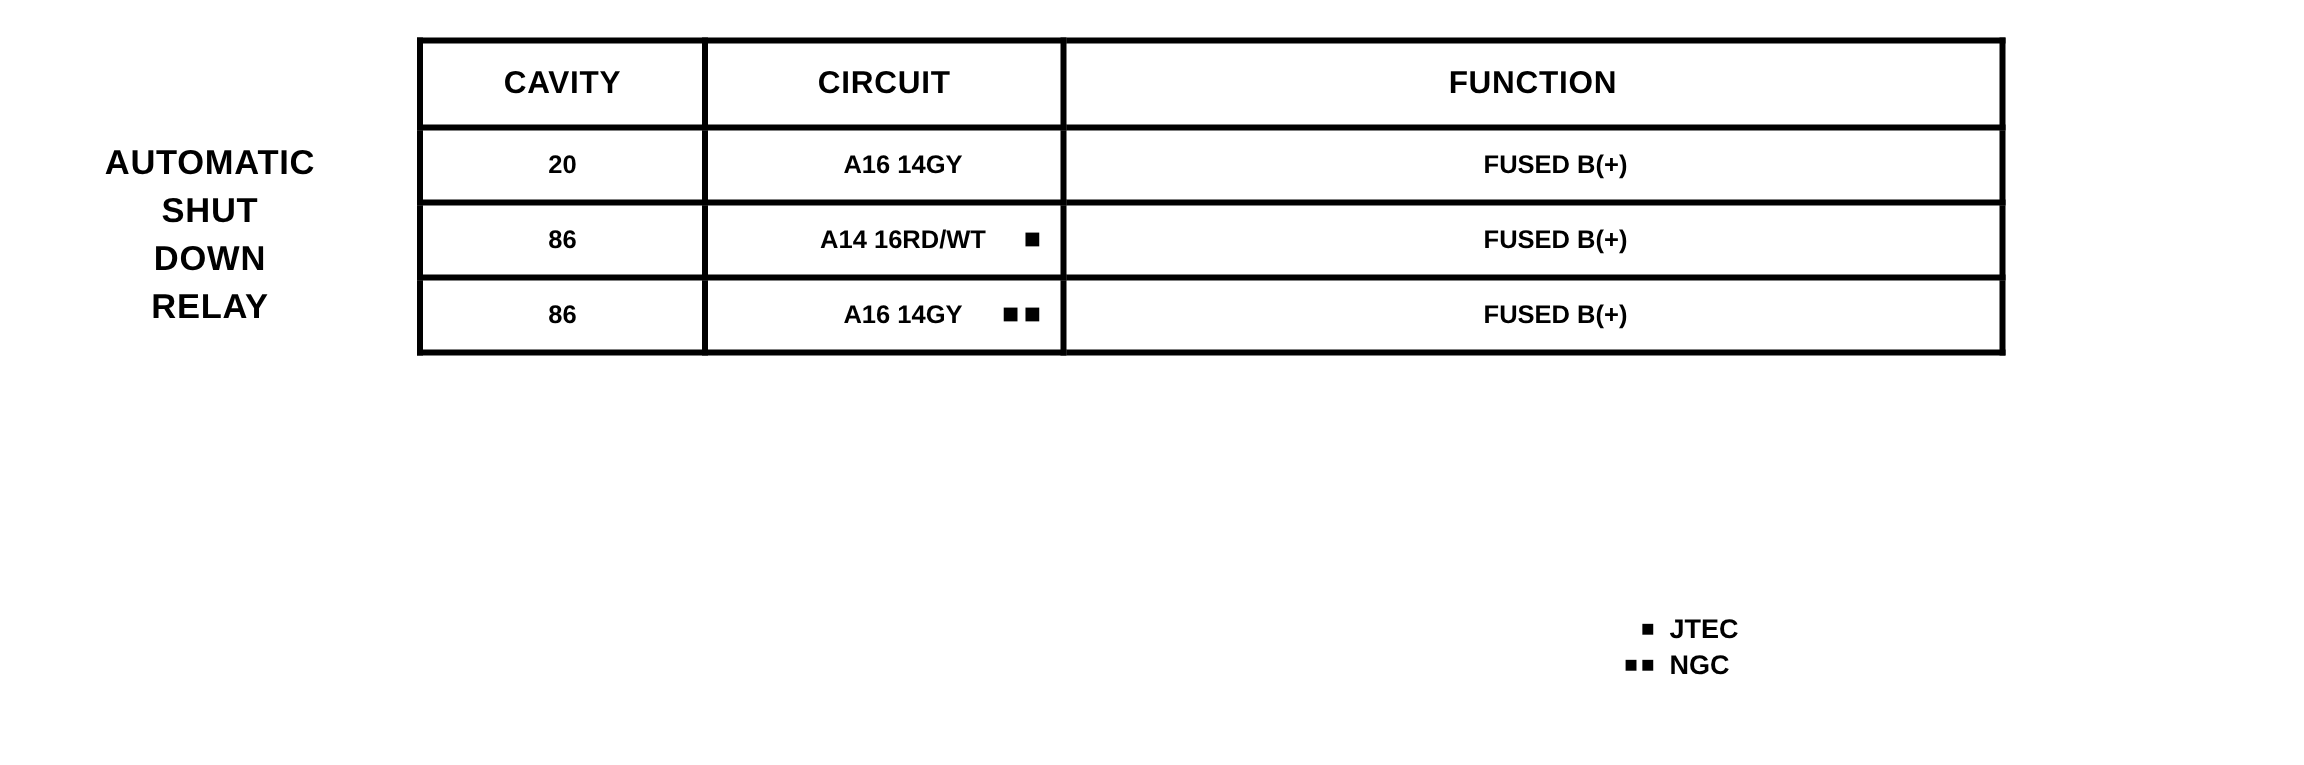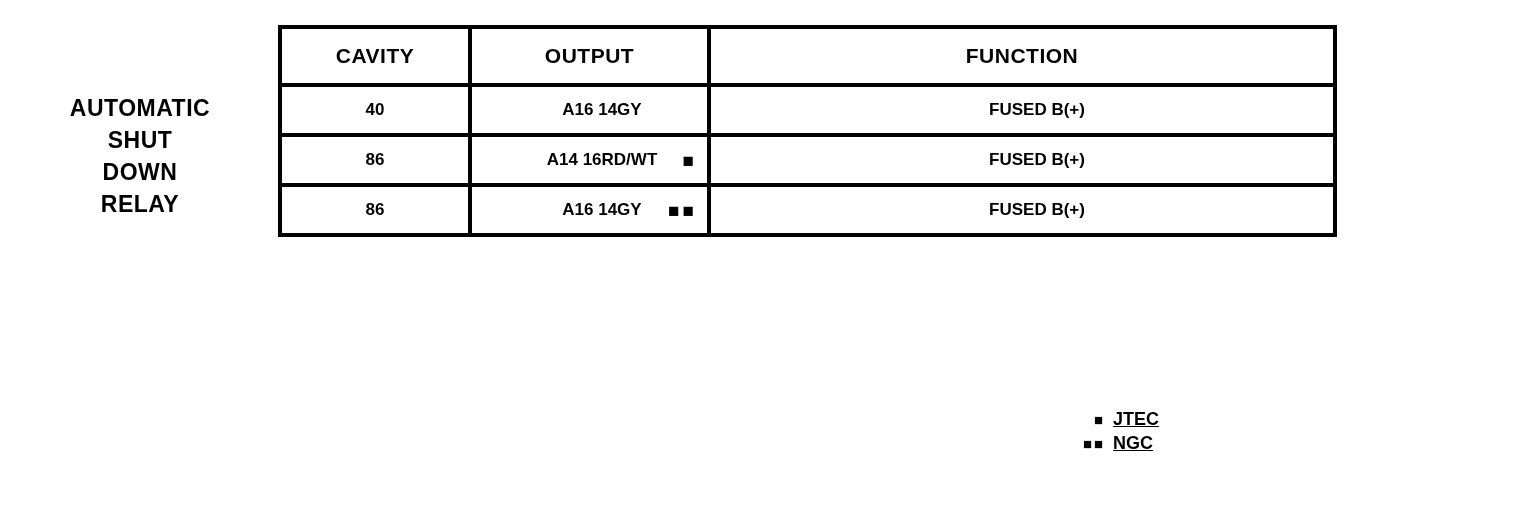--- a/index.html
+++ b/index.html
@@ -90,21 +90,20 @@
   .legend .legend-marker {
     text-align: right;
     font-size: 15px;
     letter-spacing: 2px;
     line-height: 19px;
   }
   .legend .legend-label {
     font-weight: bold;
     font-size: 18px;
     line-height: 19px;
-    text-decoration: underline;
   }
 </style>
 </head>
 <body>
 
 <div class="page">
 
   <div class="side-label">AUTOMATIC
 SHUT
 DOWN
@@ -112,27 +111,27 @@
 
   <table class="relay-table">
     <colgroup>
       <col class="col-cavity">
       <col class="col-circuit">
       <col class="col-function">
     </colgroup>
     <thead>
       <tr>
         <th>CAVITY</th>
-        <th>OUTPUT</th>
+        <th>CIRCUIT</th>
         <th>FUNCTION</th>
       </tr>
     </thead>
     <tbody>
       <tr>
-        <td class="cavity">40</td>
+        <td class="cavity">20</td>
         <td class="circuit">
           <span>A16 14GY</span>
           <span class="marker"></span>
         </td>
         <td class="function">FUSED B(+)</td>
       </tr>
       <tr>
         <td class="cavity">86</td>
         <td class="circuit">
           <span>A14 16RD/WT</span>

